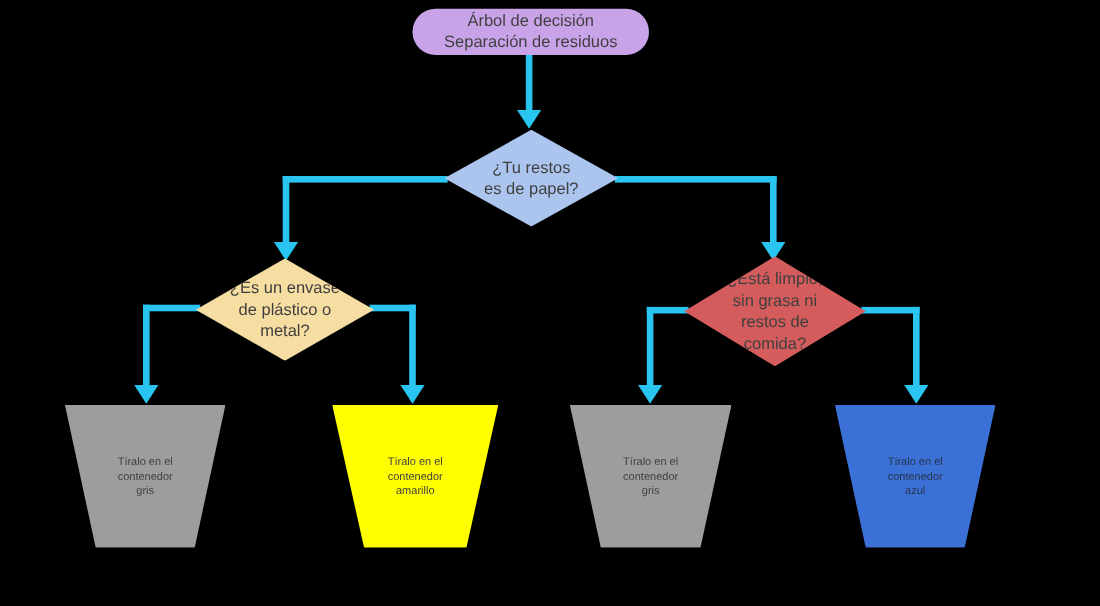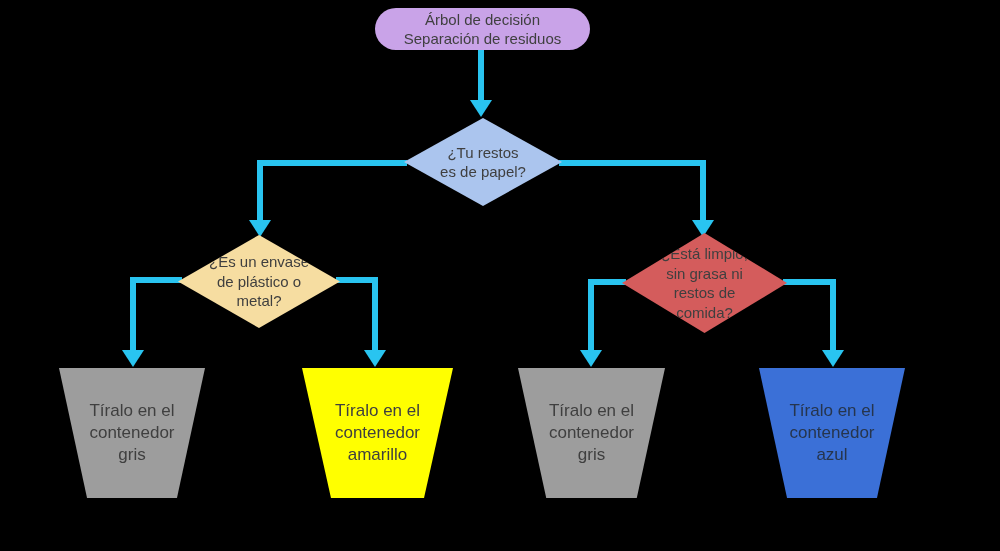--- a/index.html
+++ b/index.html
@@ -36,21 +36,21 @@
     border-radius:22px;
   }
   .diamond{
     clip-path:polygon(50% 0, 100% 50%, 50% 100%, 0 50%);
   }
   .diamond-paper{background:var(--decision-paper-fill);}
   .diamond-plastic{background:var(--decision-plastic-fill);}
   .diamond-clean{background:var(--decision-clean-fill);}
   .bin{
     clip-path:polygon(0 0, 100% 0, 80.8% 100%, 19.2% 100%);
-    font-size:17px;
+    font-size:10px;
   }
   .bin-gray{background:var(--bin-gray-fill);}
   .bin-yellow{background:var(--bin-yellow-fill);}
   .bin-blue{background:var(--bin-blue-fill);color:var(--bin-blue-text);}
   .seg{position:absolute;background:var(--connector);}
   .arrowhead{
     position:absolute;width:0;height:0;
     border-left:11px solid transparent;
     border-right:11px solid transparent;
     border-top:17px solid var(--connector);

